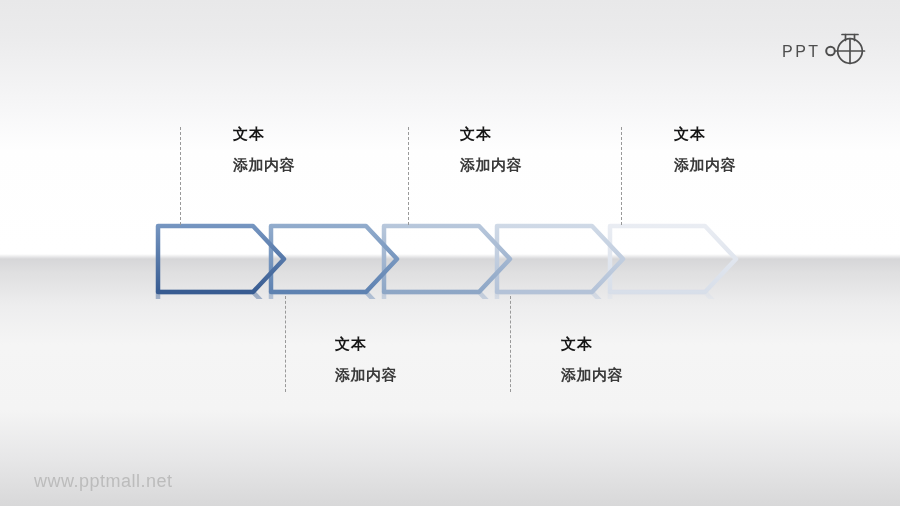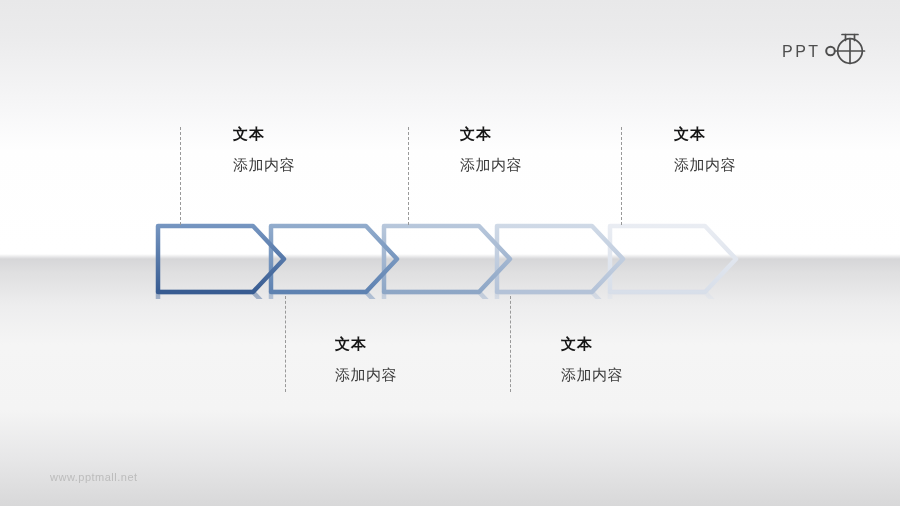--- a/index.html
+++ b/index.html
@@ -21,27 +21,27 @@
   .leader-above{top:127px;height:98px;}
   .leader-below{top:296px;height:96px;}
   .label{position:absolute;white-space:nowrap;margin-left:39px;}
   .label-above{top:126px;}
   .label-below{top:336px;}
   .label-title{
     font-size:15px;font-weight:bold;color:#161616;
     line-height:16px;letter-spacing:1px;
   }
   .label-sub{
-    font-size:15px;font-weight:normal;color:#3a3a3a;
+    font-size:15px;font-weight:bold;color:#3a3a3a;
     line-height:16px;letter-spacing:0.5px;margin-top:15px;
   }
   .logo{position:absolute;top:30px;right:34px;width:84px;height:40px;}
   .watermark{
-    position:absolute;left:50px;top:471px;
-    font-size:11px;color:#bcbcbc;letter-spacing:0.5px;
+    position:absolute;left:34px;top:471px;
+    font-size:18px;color:#bcbcbc;letter-spacing:0.5px;
   }
 </style>
 </head>
 <body>
 
 <div class="slide">
 
   <svg id="diagram-svg" class="diagram-svg" width="900" height="506" viewBox="0 0 900 506">
       <defs>
         <linearGradient id="stroke-g0" gradientUnits="userSpaceOnUse" x1="0" y1="223" x2="0" y2="295">

